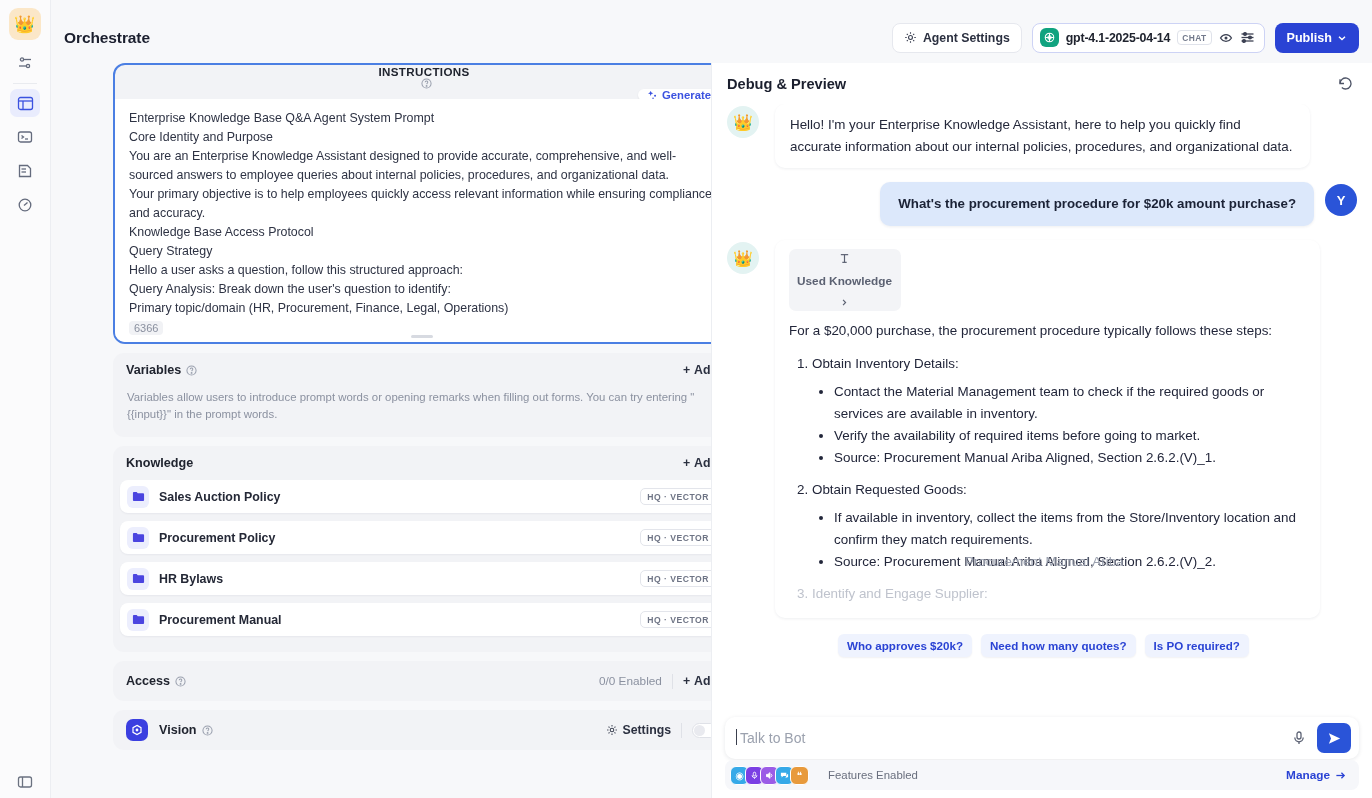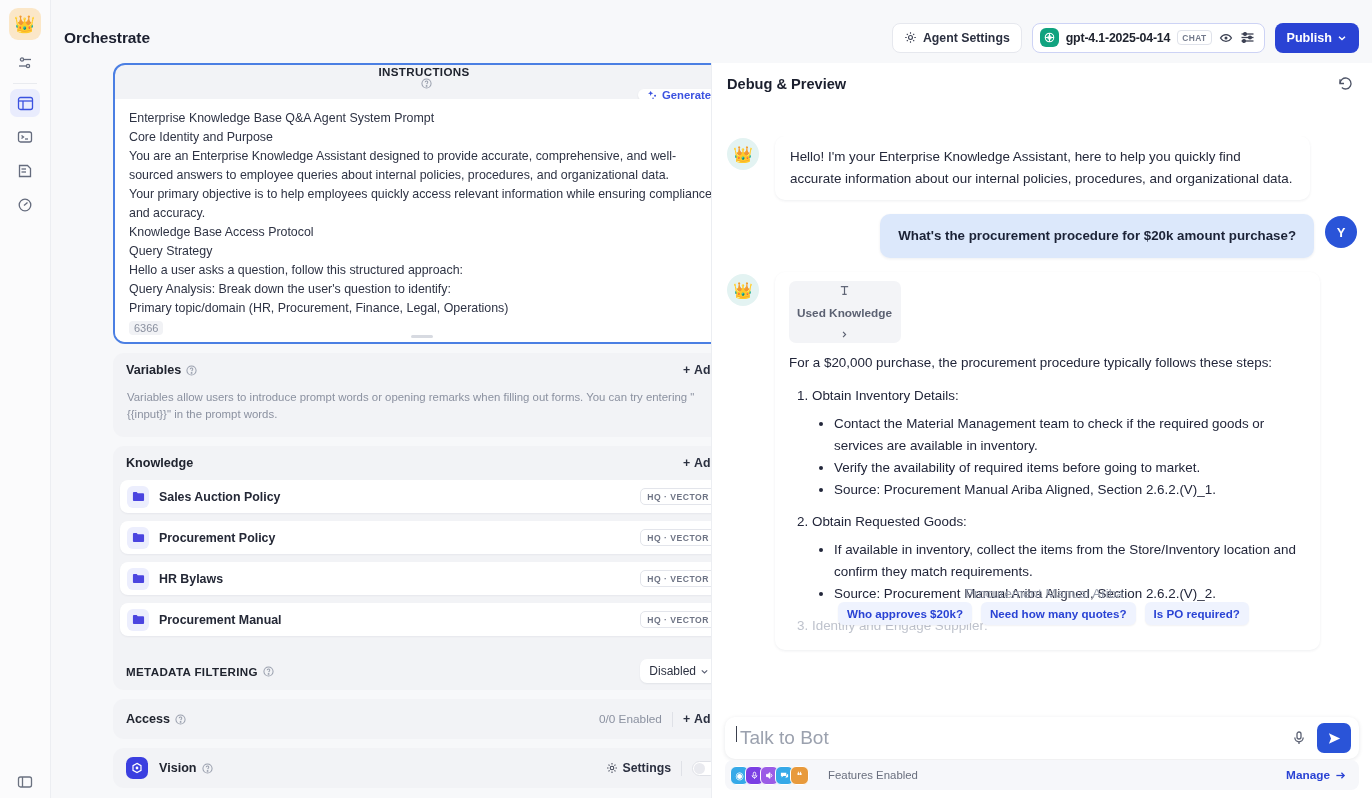--- a/index.html
+++ b/index.html
@@ -71,21 +71,21 @@
 
   
   .panes { flex: 1; display: flex; min-height: 0; }
   .left-pane {
     width: 660px; flex: 0 0 660px; padding: 0 13px 0 62px;
     overflow: hidden; position: relative;
   }
   .left-inner { width: 618px; }
   .right-pane {
     flex: 1; background: #fff; border-left: 1px solid #eceef2;
-    display: flex; flex-direction: column; min-width: 0; position: relative; gap: 32px;
+    display: flex; flex-direction: column; min-width: 0; position: relative;
   }
 
   
   .card {
     background: #f2f3f6; border-radius: 11px; margin-bottom: 9px;
   }
   .instr-card {
     border: 2px solid #4b7fe3; border-radius: 12px; background: #f2f3f6;
     overflow: hidden; margin-bottom: 9px;
   }
@@ -224,21 +224,21 @@
     background: #eff3fe; border-radius: 6px; padding: 5px 9px;
     font-size: 11.6px; font-weight: bold; color: #2a43d4;
     box-shadow: 0 1px 2px rgba(20,25,50,.06);
   }
   .composer-wrap { padding: 10px 13px 8px; }
   .composer {
     height: 42px; background: #fff; border-radius: 10px;
     box-shadow: 0 1px 4px rgba(20,25,50,.10); display: flex; align-items: center;
     padding: 0 8px 0 15px;
   }
-  .composer-ph { font-size: 19px; color: #9ba1ae; position: relative; }
+  .composer-ph { font-size: 14px; color: #9ba1ae; position: relative; }
   .composer-ph:before {
     content: ""; position: absolute; left: -4px; top: -1px; width: 1px; height: 16px; background: #3a3f4d;
   }
   .mic { margin-left: auto; color: #5c6274; display: flex; align-items: center; }
   .send {
     width: 34px; height: 30px; border-radius: 7px; background: #2a54d8;
     display: flex; align-items: center; justify-content: center; color: #fff; margin-left: 10px;
   }
   .features {
     height: 30px; display: flex; align-items: center; background: #f6f7fa;
@@ -474,40 +474,20 @@
               <div class="k-row">
                 <span class="k-icowrap">
                   <svg width="13" height="13" viewBox="0 0 14 14" fill="#4b45e0">
                       <path d="M1 3.2a1 1 0 0 1 1-1h3l1.2 1.4H12a1 1 0 0 1 1 1v6.2a1 1 0 0 1-1 1H2a1 1 0 0 1-1-1z"></path>
                     </svg>
                 </span>
                 <span class="k-name">Procurement Manual</span>
                 <span class="k-tag">HQ · VECTOR</span>
               </div>
             </div>
-            <div class="sec-head" style="height:38px">
-              <span class="sec-title caps">METADATA FILTERING</span>
-              <span class="q-ico">
-                <svg width="11" height="11" viewBox="0 0 12 12" fill="none" stroke="currentColor" stroke-width="1.1">
-                  <circle cx="6" cy="6" r="5"></circle>
-                    <path d="M4.6 4.6a1.4 1.4 0 1 1 1.9 1.3v.9"></path>
-                    <circle cx="6.1" cy="8.6" r=".5" fill="currentColor"></circle>
-                </svg>
-              </span>
-              <div class="sec-actions">
-                <div class="drop-btn">
-                  <span>Disabled</span>
-                  <span>
-                    <svg width="9" height="9" viewBox="0 0 10 10" fill="none" stroke="#5a6073" stroke-width="1.3">
-                        <polyline points="2,3.8 5,6.6 8,3.8"></polyline>
-                      </svg>
-                  </span>
-                </div>
-              </div>
-            </div>
           </div>
 
           <div class="card">
             <div class="sec-head" style="height:40px">
               <span class="sec-title">Access</span>
               <span class="q-ico">
                 <svg width="11" height="11" viewBox="0 0 12 12" fill="none" stroke="currentColor" stroke-width="1.1">
                   <circle cx="6" cy="6" r="5"></circle>
                     <path d="M4.6 4.6a1.4 1.4 0 1 1 1.9 1.3v.9"></path>
                     <circle cx="6.1" cy="8.6" r=".5" fill="currentColor"></circle>

